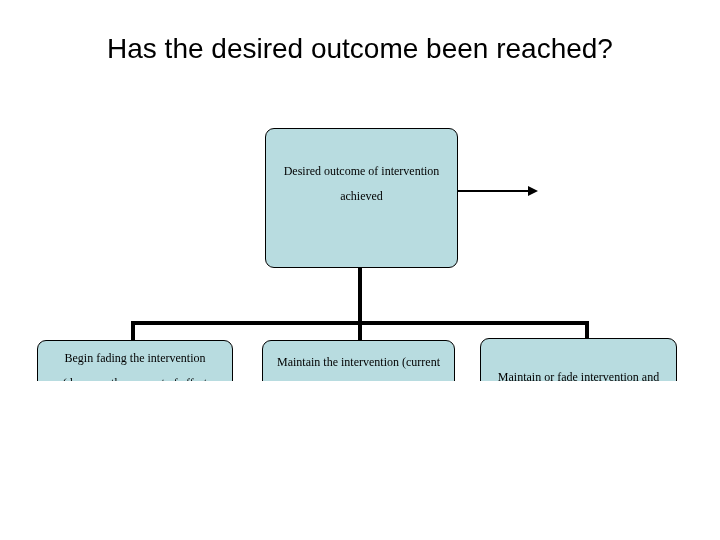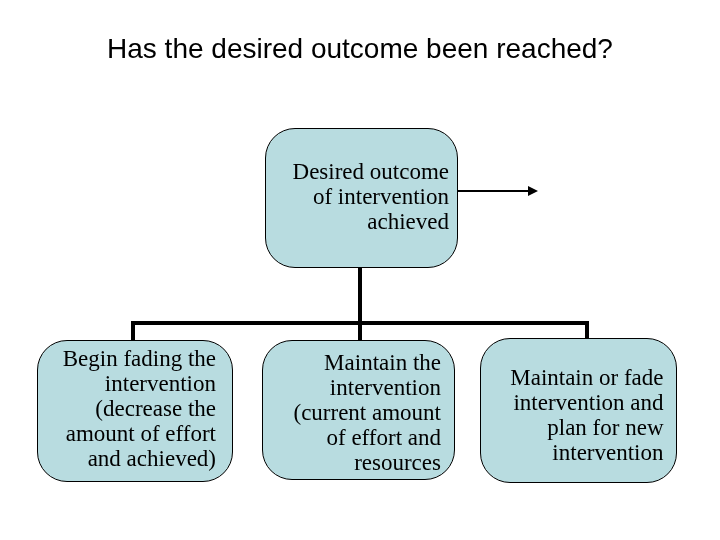--- a/index.html
+++ b/index.html
@@ -3,21 +3,21 @@
 <meta charset="utf-8">
 <style>
   html, body {
     margin: 0;
     padding: 0;
     background: #ffffff;
   }
   .slide {
     position: relative;
     width: 720px;
-    height: 540px;
+    height: 381px;
     background: #ffffff;
     overflow: hidden;
     font-family: "Liberation Serif", serif;
     color: #000000;
   }
   .slide-title {
     position: absolute;
     left: 0;
     right: 0;
     top: 33px;
@@ -26,24 +26,24 @@
     font-size: 28px;
     line-height: 32px;
     color: #000000;
     white-space: nowrap;
   }
   .node {
     position: absolute;
     box-sizing: border-box;
     background: #b8dce0;
     border: 1px solid #000000;
-    border-radius: 30px;
-    font-size: 23px;
+    border-radius: 9px;
+    font-size: 12px;
     line-height: 25px;
-    text-align: right;
+    text-align: center;
     color: #000000;
   }
   .node-inner {
     margin: 0 auto;
   }
   .node-top {
     left: 265px;
     top: 128px;
     width: 193px;
     height: 140px;

